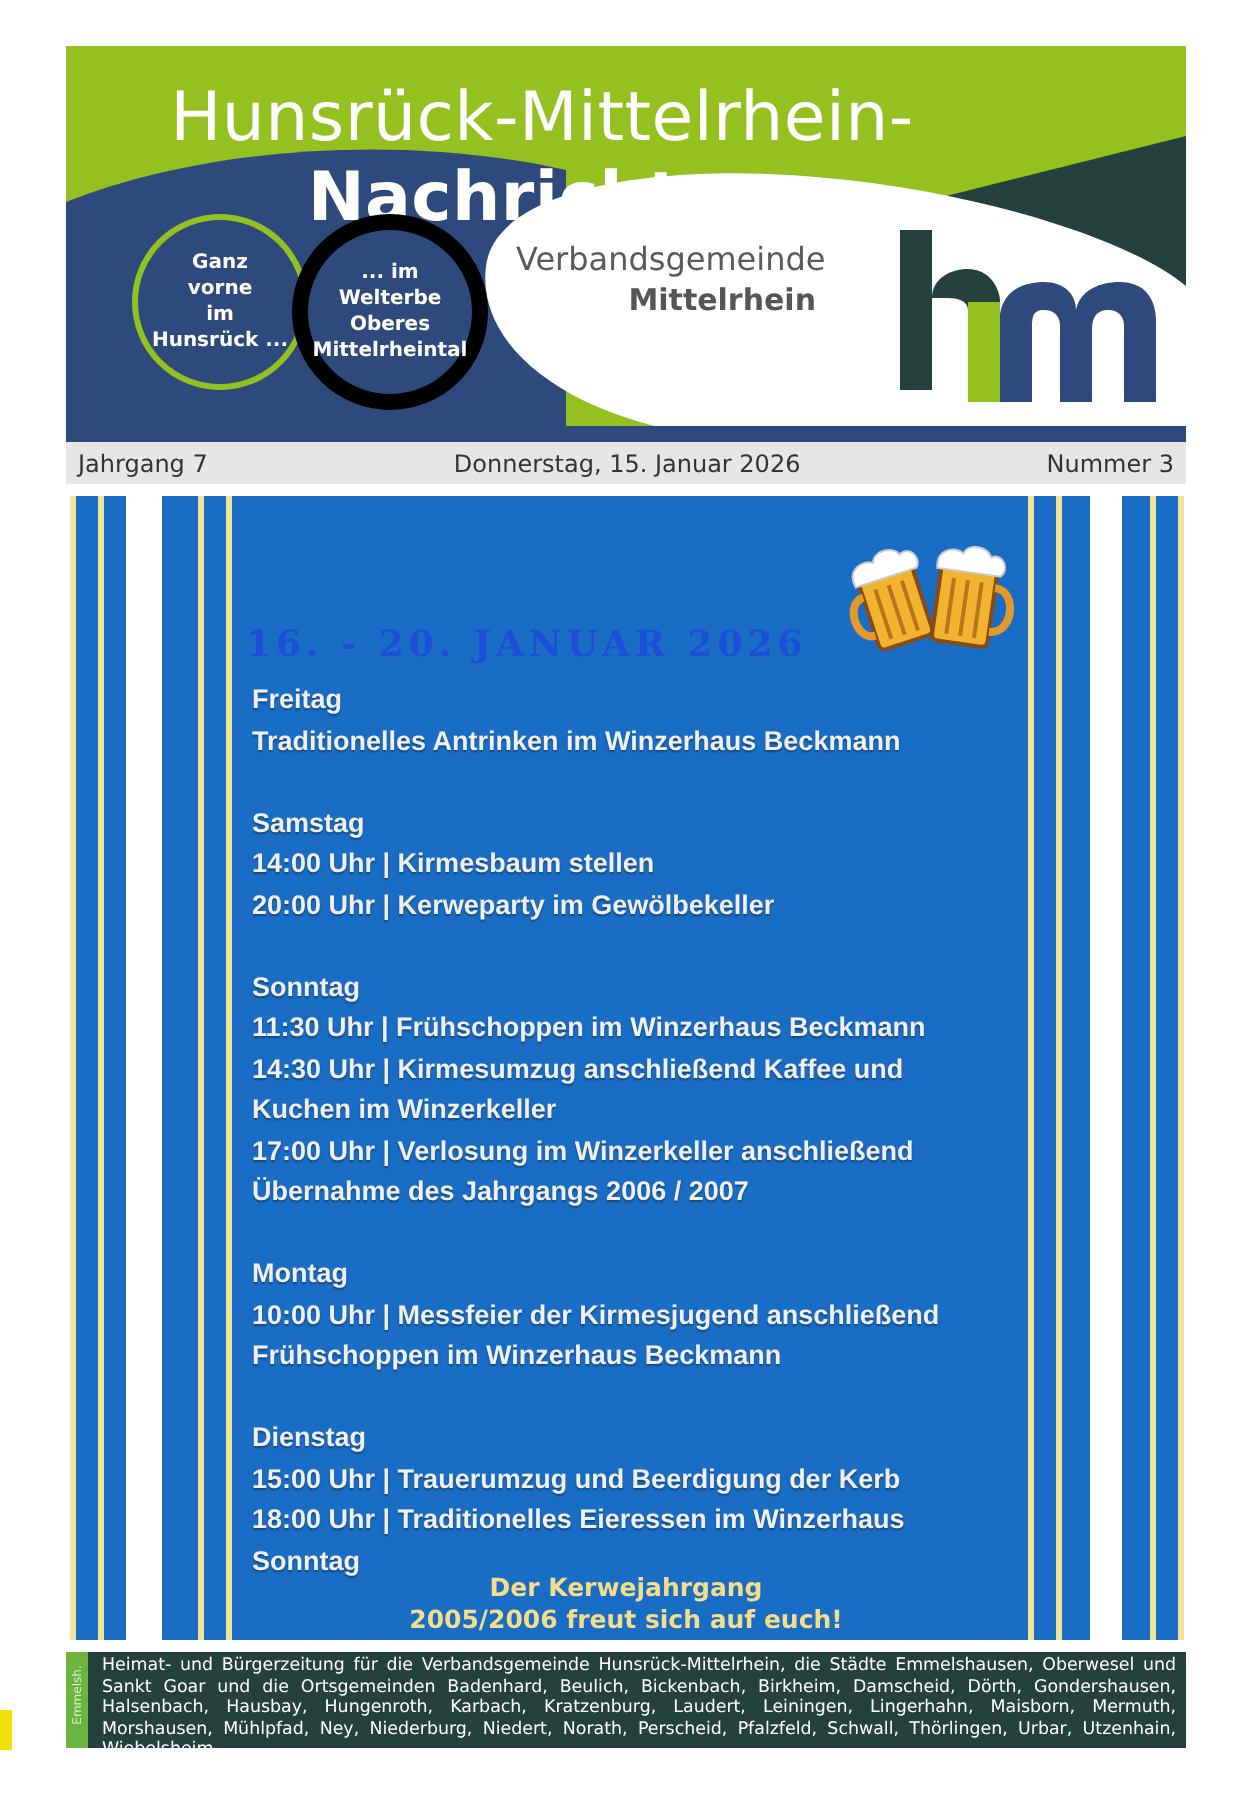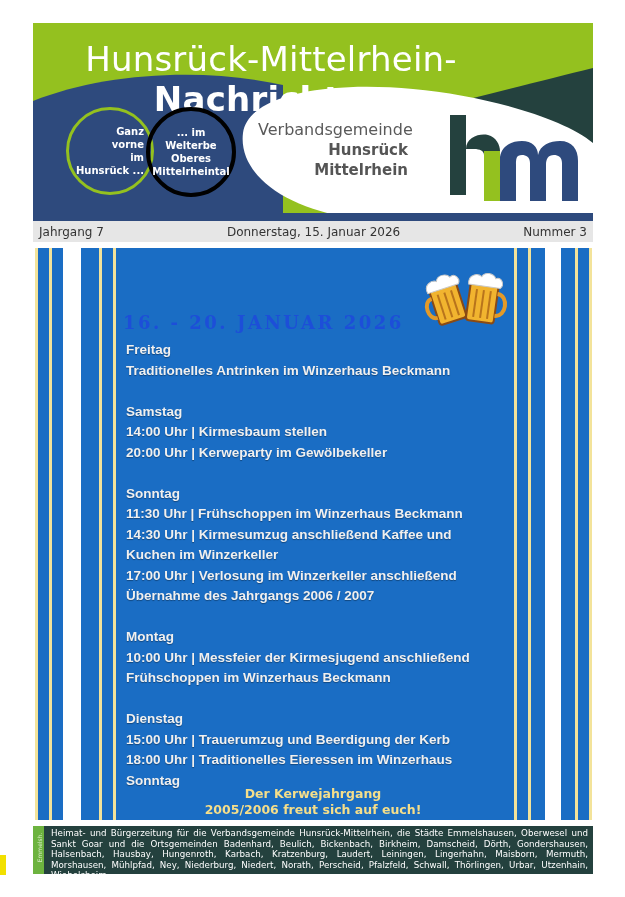--- a/index.html
+++ b/index.html
@@ -4,22 +4,22 @@
 <style>
   html, body { margin:0; padding:0; background:#ffffff; }
   body { width:625px; height:897px; position:relative; overflow:hidden; font-family:"Liberation Sans", "DejaVu Sans", sans-serif; }
 
   
   .masthead { position:absolute; left:33px; top:23px; width:560px; height:195px; overflow:hidden; background:#94c11f; }
   .masthead svg.bg { position:absolute; left:0; top:0; }
   .title { position:absolute; left:0; top:16px; width:476px; text-align:center; color:#ffffff; font-size:34px; letter-spacing:0.2px; font-family:"DejaVu Sans", sans-serif; font-weight:normal; }
   .title b { font-weight:bold; }
   .circle { position:absolute; width:82px; height:82px; border-radius:50%; display:flex; align-items:center; justify-content:center; text-align:center; color:#fff; font-size:10px; font-weight:bold; line-height:13px; font-family:"DejaVu Sans", sans-serif; }
-  .circle.c1 { left:33px; top:84px; border:3px solid #94c11f;text-align:right; }
-  .circle.c2 { left:113px; top:84px; border:4px solid #000000; }
+  .circle.c1 { left:33px; top:84px; border:3px solid #94c11f; }
+  .circle.c2 { left:113px; top:84px; border:8px solid #000000; }
   .circle span { display:block; }
   .vg { position:absolute; left:225px; top:97px; width:150px; text-align:right; color:#555; font-family:"DejaVu Sans", sans-serif; }
   .vg .l1 { font-size:16px; font-weight:normal; color:#5a5a5a; line-height:20px; white-space:nowrap; }
   .vg .l2, .vg .l3 { font-size:15px; font-weight:bold; color:#555555; line-height:20px; }
   .logo { position:absolute; left:417px; top:92px; width:130px; height:90px; }
 
   
   .infobar { position:absolute; left:33px; top:218px; width:560px; height:24px; background:#e6e6e6; border-top:3px solid #2e4a7d; box-sizing:border-box; display:flex; justify-content:space-between; align-items:center; padding:0 6px; font-size:12px; color:#333; font-family:"DejaVu Sans", sans-serif; }
 
   
@@ -71,21 +71,20 @@
     <div>
       <span>... im</span>
       <span>Welterbe</span>
       <span>Oberes</span>
       <span>Mittelrheintal</span>
     </div>
   </div>
 
   <div class="vg">
     <div class="l1">Verbandsgemeinde</div>
-    <div class="l2">Hunsrück</div>
     <div class="l3">Mittelrhein</div>
   </div>
 
   <svg class="logo" viewBox="0 0 130 90">
 
     <rect x="0" y="0" width="16" height="80" fill="#24413e"></rect>
 
     <path d="M16,34 C16,22 30,18 38,20 C46,22 50,30 50,36 L50,40 L34,40 C34,36 30,34 24,34 Z" fill="#24413e"></path>
 
     <rect x="34" y="36" width="16" height="50" fill="#94c11f"></rect>

